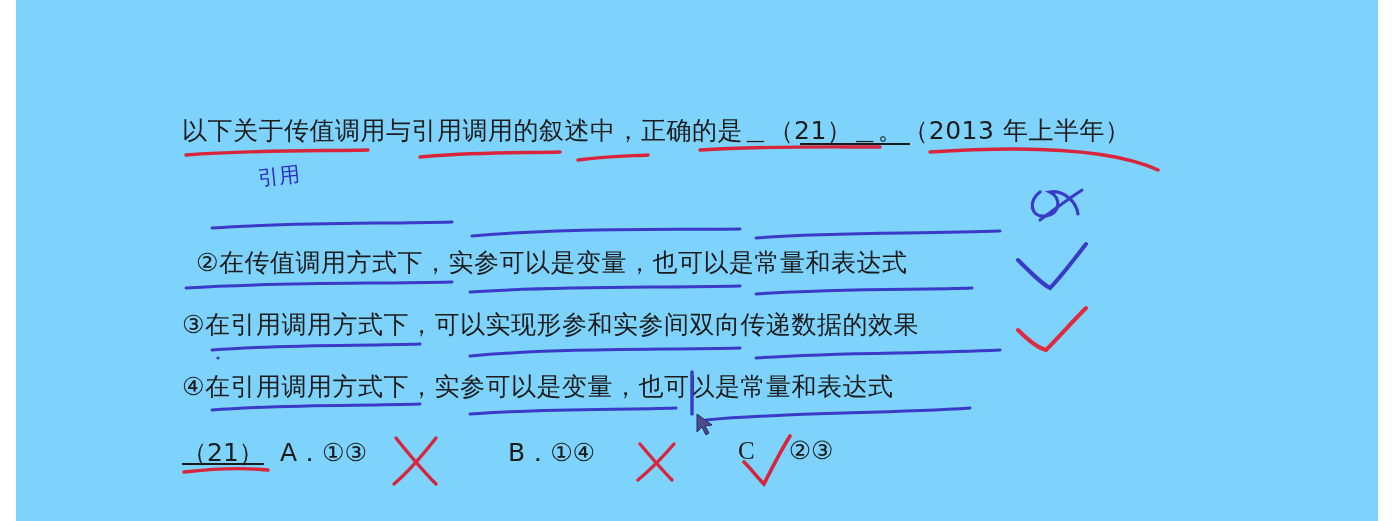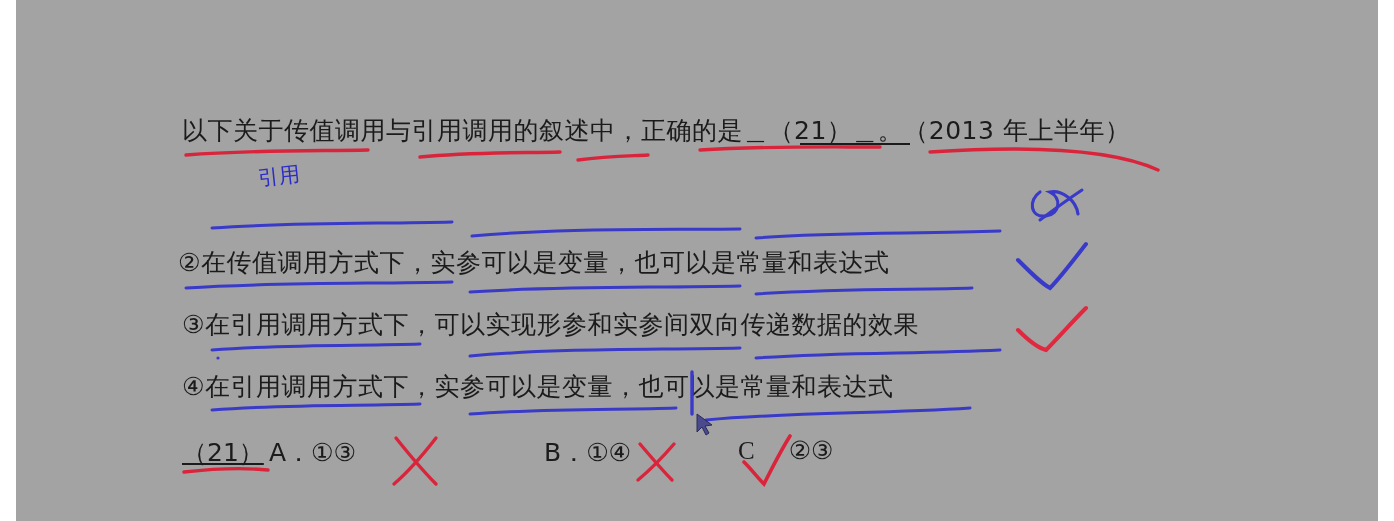--- a/index.html
+++ b/index.html
@@ -4,21 +4,21 @@
 <style>
   html, body {
     margin: 0;
     padding: 0;
     background: #ffffff;
   }
   #page {
     position: relative;
     width: 1394px;
     height: 521px;
-    background: #a3a3a3;
+    background: #7dd3fc;
     font-family: "DejaVu Sans", sans-serif;
     overflow: hidden;
   }
   .sidebar-strip {
     position: absolute;
     top: 0;
     width: 16px;
     height: 521px;
     background: #ffffff;
   }
@@ -28,34 +28,34 @@
   .qtext {
     position: absolute;
     color: #1b1b1b;
     font-size: 25px;
     line-height: 1;
     white-space: nowrap;
     letter-spacing: 0.5px;
   }
   .stem { left: 182px; top: 118px; }
   .opt1 { left: 182px; top: 189px; }
-  .opt2 { left: 178px; top: 250px; }
+  .opt2 { left: 196px; top: 250px; }
   .opt3 { left: 182px; top: 312px; }
   .opt4 { left: 182px; top: 374px; }
 
   .ansrow {
     position: absolute;
     top: 436px;
     color: #1b1b1b;
     font-size: 25px;
     white-space: nowrap;
   }
   .ans-label { left: 182px; text-decoration: underline; }
-  .ans-a { left: 269px; }
-  .ans-b { left: 508px; margin-left: 36px; }
+  .ans-a { left: 280px; }
+  .ans-b { left: 508px; }
   .ans-c { left: 738px; font-family: Liberation Serif, serif; }
   .ans-d { left: 968px; }
 
   .blank-underline {
     position: absolute;
     background: #1b1b1b;
     height: 2px;
   }
 
   

